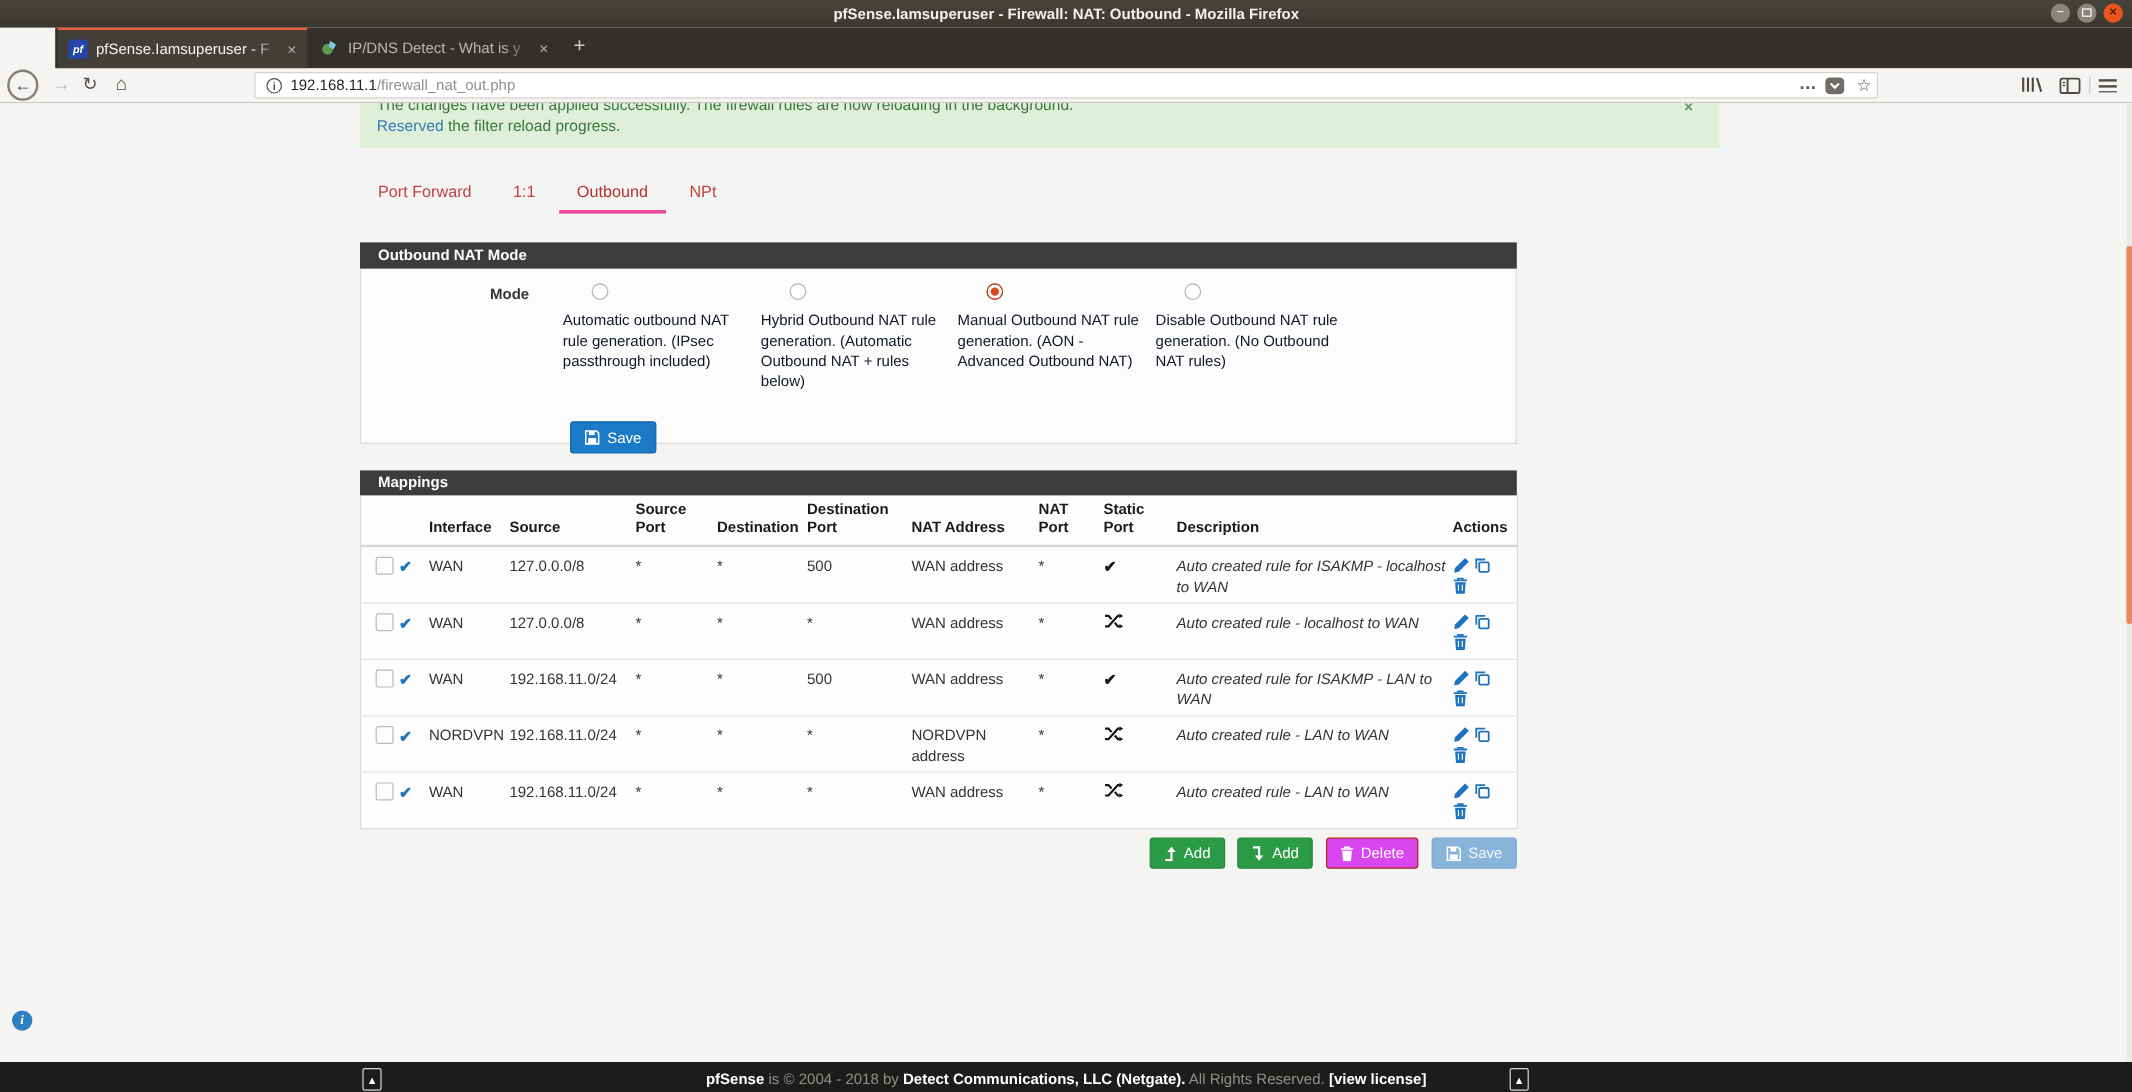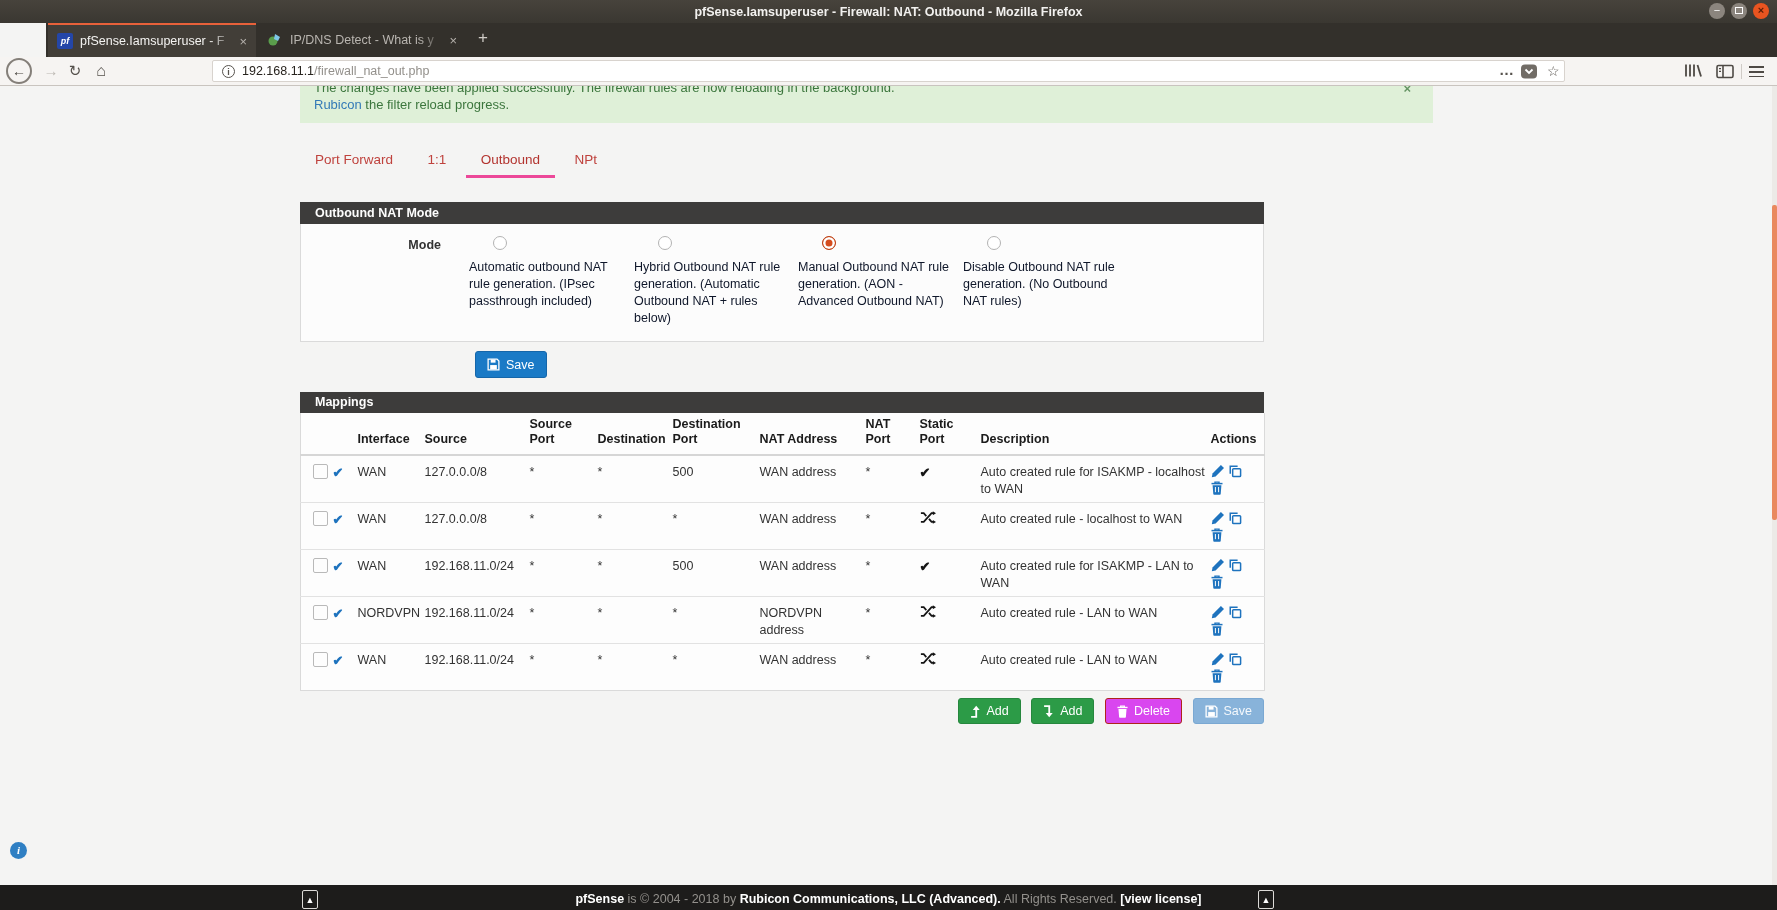--- a/index.html
+++ b/index.html
@@ -75,21 +75,21 @@
   
   #navtabs{position:absolute;left:300px;top:59px;height:36px;white-space:nowrap;}
   .ntab{display:inline-block;padding:7px 15px 8px;font-size:13.5px;color:#bf423d;}
   .ntab.active{border-bottom:3px solid #ec4899;color:#b3342f;}
 
   
   .panel{position:absolute;left:300px;width:964px;}
   .panel-h{height:22px;line-height:22px;background:#3d3c3b;color:#fdfdfd;
     font-size:12.5px;font-weight:bold;padding-left:15px;}
   #panel-mode{top:116px;}
-  #panel-mode .panel-b{position:relative;height:118px;background:#fcfcfc;
+  #panel-mode .panel-b{position:relative;height:146px;background:#fcfcfc;
     border:1px solid #dadada;border-top:none;box-sizing:border-box;}
   #mode-label{position:absolute;left:0;top:14px;width:140px;text-align:right;
     font-size:12.5px;font-weight:bold;color:#333;}
   .mode-opt{position:absolute;top:8px;width:152px;}
   .mode-opt .radio{display:block;width:14px;height:14px;border-radius:50%;background:#fff;
     border:1px solid #b3b3b3;box-sizing:border-box;margin:4px 0 9px 24px;}
   .mode-opt .radio.on{background:#d54d1e;border:1px solid #bc3f12;box-shadow:inset 0 0 0 2.5px #fff;}
   .opt-text{font-size:12.5px;color:#0f172a;line-height:17px;}
   #opt-0{left:168px;} #opt-1{left:333px;} #opt-2{left:497px;} #opt-3{left:662px;}
 
@@ -107,21 +107,21 @@
     padding:4px 2px 7px;border-bottom:2px solid #d6d6d6;line-height:15px;}
   #map-table td{vertical-align:top;font-size:12.5px;color:#333;padding:8px 2px 0;height:38px;
     line-height:17px;}
   #map-table tbody tr + tr td{border-top:1px solid #e2e2e2;}
   .cb{display:inline-block;width:13px;height:13px;border:1px solid #b9b9b9;border-radius:2px;
     background:#fdfdfd;margin-left:10px;}
   .en-check{color:#1e73be;font-weight:bold;font-size:13px;}
   .st-check{color:#151515;font-weight:bold;font-size:13px;}
   .act-ic{color:#1e73be;display:inline-block;}
   .td-act svg{vertical-align:top;}
-  .td-desc{padding-right:8px;}
+  .td-desc{padding-right:8px;font-style:italic;}
 
   
   #table-buttons{position:absolute;left:300px;top:612px;width:964px;text-align:right;}
   #table-buttons .btn{margin-left:6px;height:26px;}
   .btn-add{background:#2c9b47;border:1px solid #26873e;}
   .btn-del{background:#d946ef;border:1px solid #ae241c;}
   .btn-save-muted{background:#88b3da;border:1px solid #7aa8d2;color:#f4f8fc;}
 
   
   #info-fab{position:absolute;left:10px;top:756px;width:17px;height:17px;border-radius:50%;
@@ -216,21 +216,21 @@
       <span class="bar"></span>
       <span class="bar"></span>
   </span>
 </div>
 
 <div id="content">
 
   <div id="alert">
     <div>The changes have been applied successfully. The firewall rules are now reloading in the background.</div>
     <div>
-      <a href="#">Rubicon</a><span> the filter reload progress.</span>
+      <a href="#">Reserved</a><span> the filter reload progress.</span>
     </div>
     <span id="alert-close">×</span>
   </div>
 
   <div id="navtabs">
     <span class="ntab">Port Forward</span>
     <span class="ntab">1:1</span>
     <span class="ntab active">Outbound</span>
     <span class="ntab">NPt</span>
   </div>
@@ -560,16 +560,16 @@
 
   <div id="info-fab">i</div>
 
   <div id="scroll-track"></div>
   <div id="scroll-thumb"></div>
 </div>
 
 <div id="footer">
   <div class="totop" id="totop-left">▲</div>
   <div id="footer-text">
-    <span class="ft-strong">pfSense</span><span class="ft-dim"> is © 2004 - 2018 by </span><span class="ft-strong">Rubicon Communications, LLC (Advanced).</span><span class="ft-dim"> All Rights Reserved. </span><span class="ft-strong">[view license]</span>
+    <span class="ft-strong">pfSense</span><span class="ft-dim"> is © 2004 - 2018 by </span><span class="ft-strong">Detect Communications, LLC (Netgate).</span><span class="ft-dim"> All Rights Reserved. </span><span class="ft-strong">[view license]</span>
   </div>
   <div class="totop" id="totop-right">▲</div>
 </div>
 
 </body></html>

